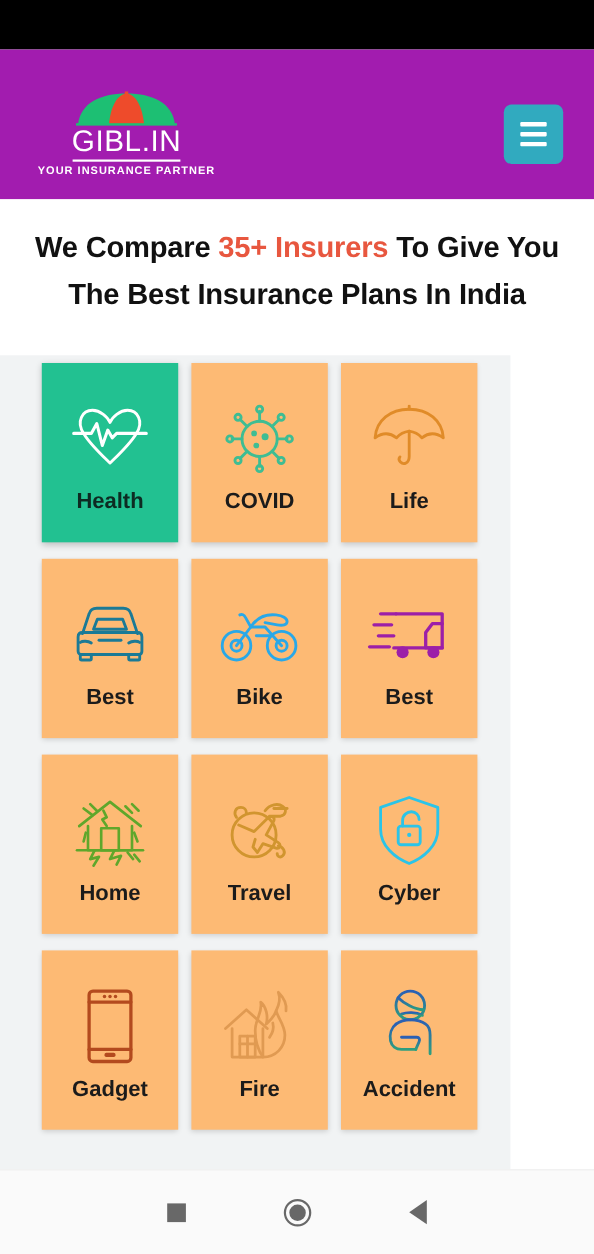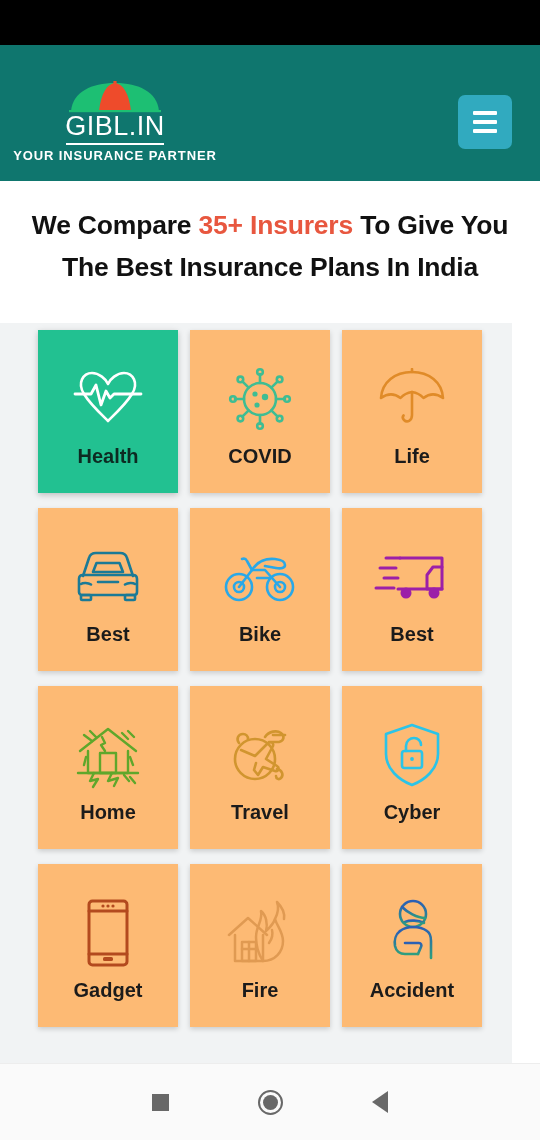--- a/index.html
+++ b/index.html
@@ -13,33 +13,33 @@
 
   
   .status-bar {
     position:absolute; top:0; left:0; width:540px; height:45px;
     background:#000000;
   }
 
   
   .site-header {
     position:absolute; top:45px; left:0; width:540px; height:146px;
-    background:#0f766e;
+    background:#a21caf;
     display:flex; align-items:center; justify-content:space-between;
     padding:8px 28px 0 60px;
   }
   .logo { display:flex; flex-direction:column; align-items:center; width:110px; }
   .logo-umbrella { width:92px; height:34px; display:block; }
   .logo-word {
     color:#ffffff; font-size:27px; font-weight:400; letter-spacing:0.5px;
     line-height:1.05; margin-top:-3px;
   }
   .logo-rule { width:98px; height:2px; background:#ffffff; margin-top:2px; }
   .logo-tag {
-    color:#ffffff; font-size:13px; font-weight:700; letter-spacing:0.9px;
+    color:#ffffff; font-size:10px; font-weight:700; letter-spacing:0.9px;
     margin-top:3px; white-space:nowrap;
   }
   .menu-btn {
     width:54px; height:54px; border-radius:7px; background:#31AABF;
     display:flex; flex-direction:column; align-items:center; justify-content:center;
     gap:5px; border:none; cursor:pointer;
   }
   .menu-btn span { display:block; width:24px; height:4px; background:#ffffff; border-radius:1px; }
 
   
@@ -50,21 +50,21 @@
     text-align:center;
   }
   .headline-line {
     font-size:26.5px; font-weight:700; color:#111111; line-height:1.58;
     letter-spacing:-0.2px; white-space:nowrap;
   }
   .accent { color:#E8573F; }
 
   
   .grid-section {
-    position:absolute; top:323px; left:0; width:512px; height:740px;
+    position:absolute; top:323px; left:0; width:464px; height:740px;
     background:#F1F3F4;
     padding:7px 30px 0 38px;
   }
   .grid {
     display:grid;
     grid-template-columns:repeat(3, 1fr);
     column-gap:12px;
     row-gap:15px;
   }
   .card {

